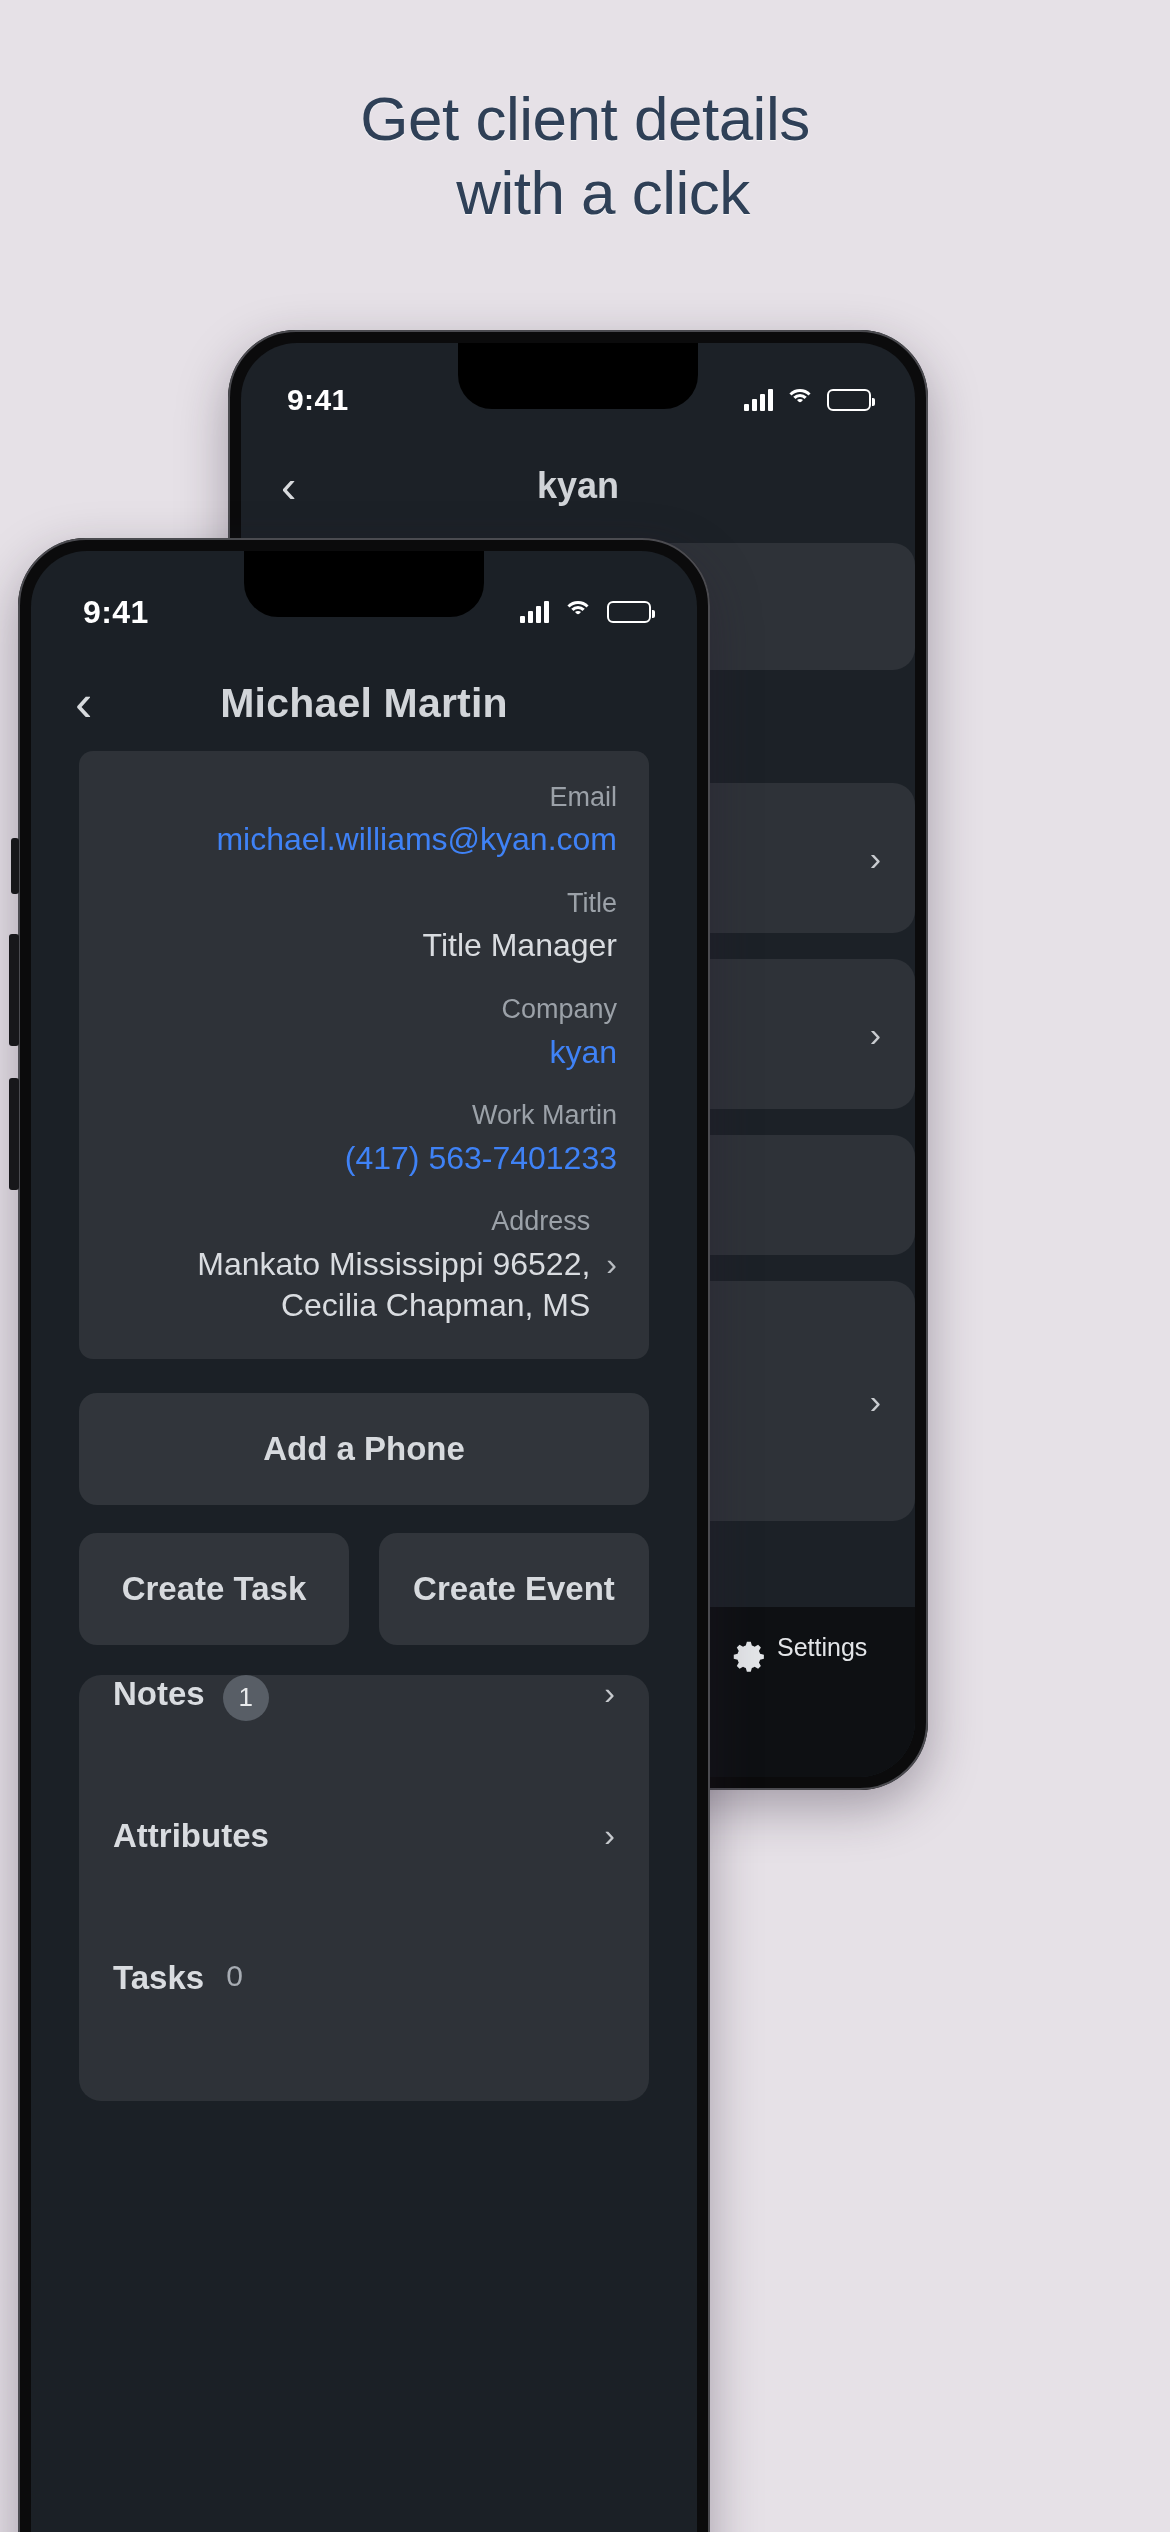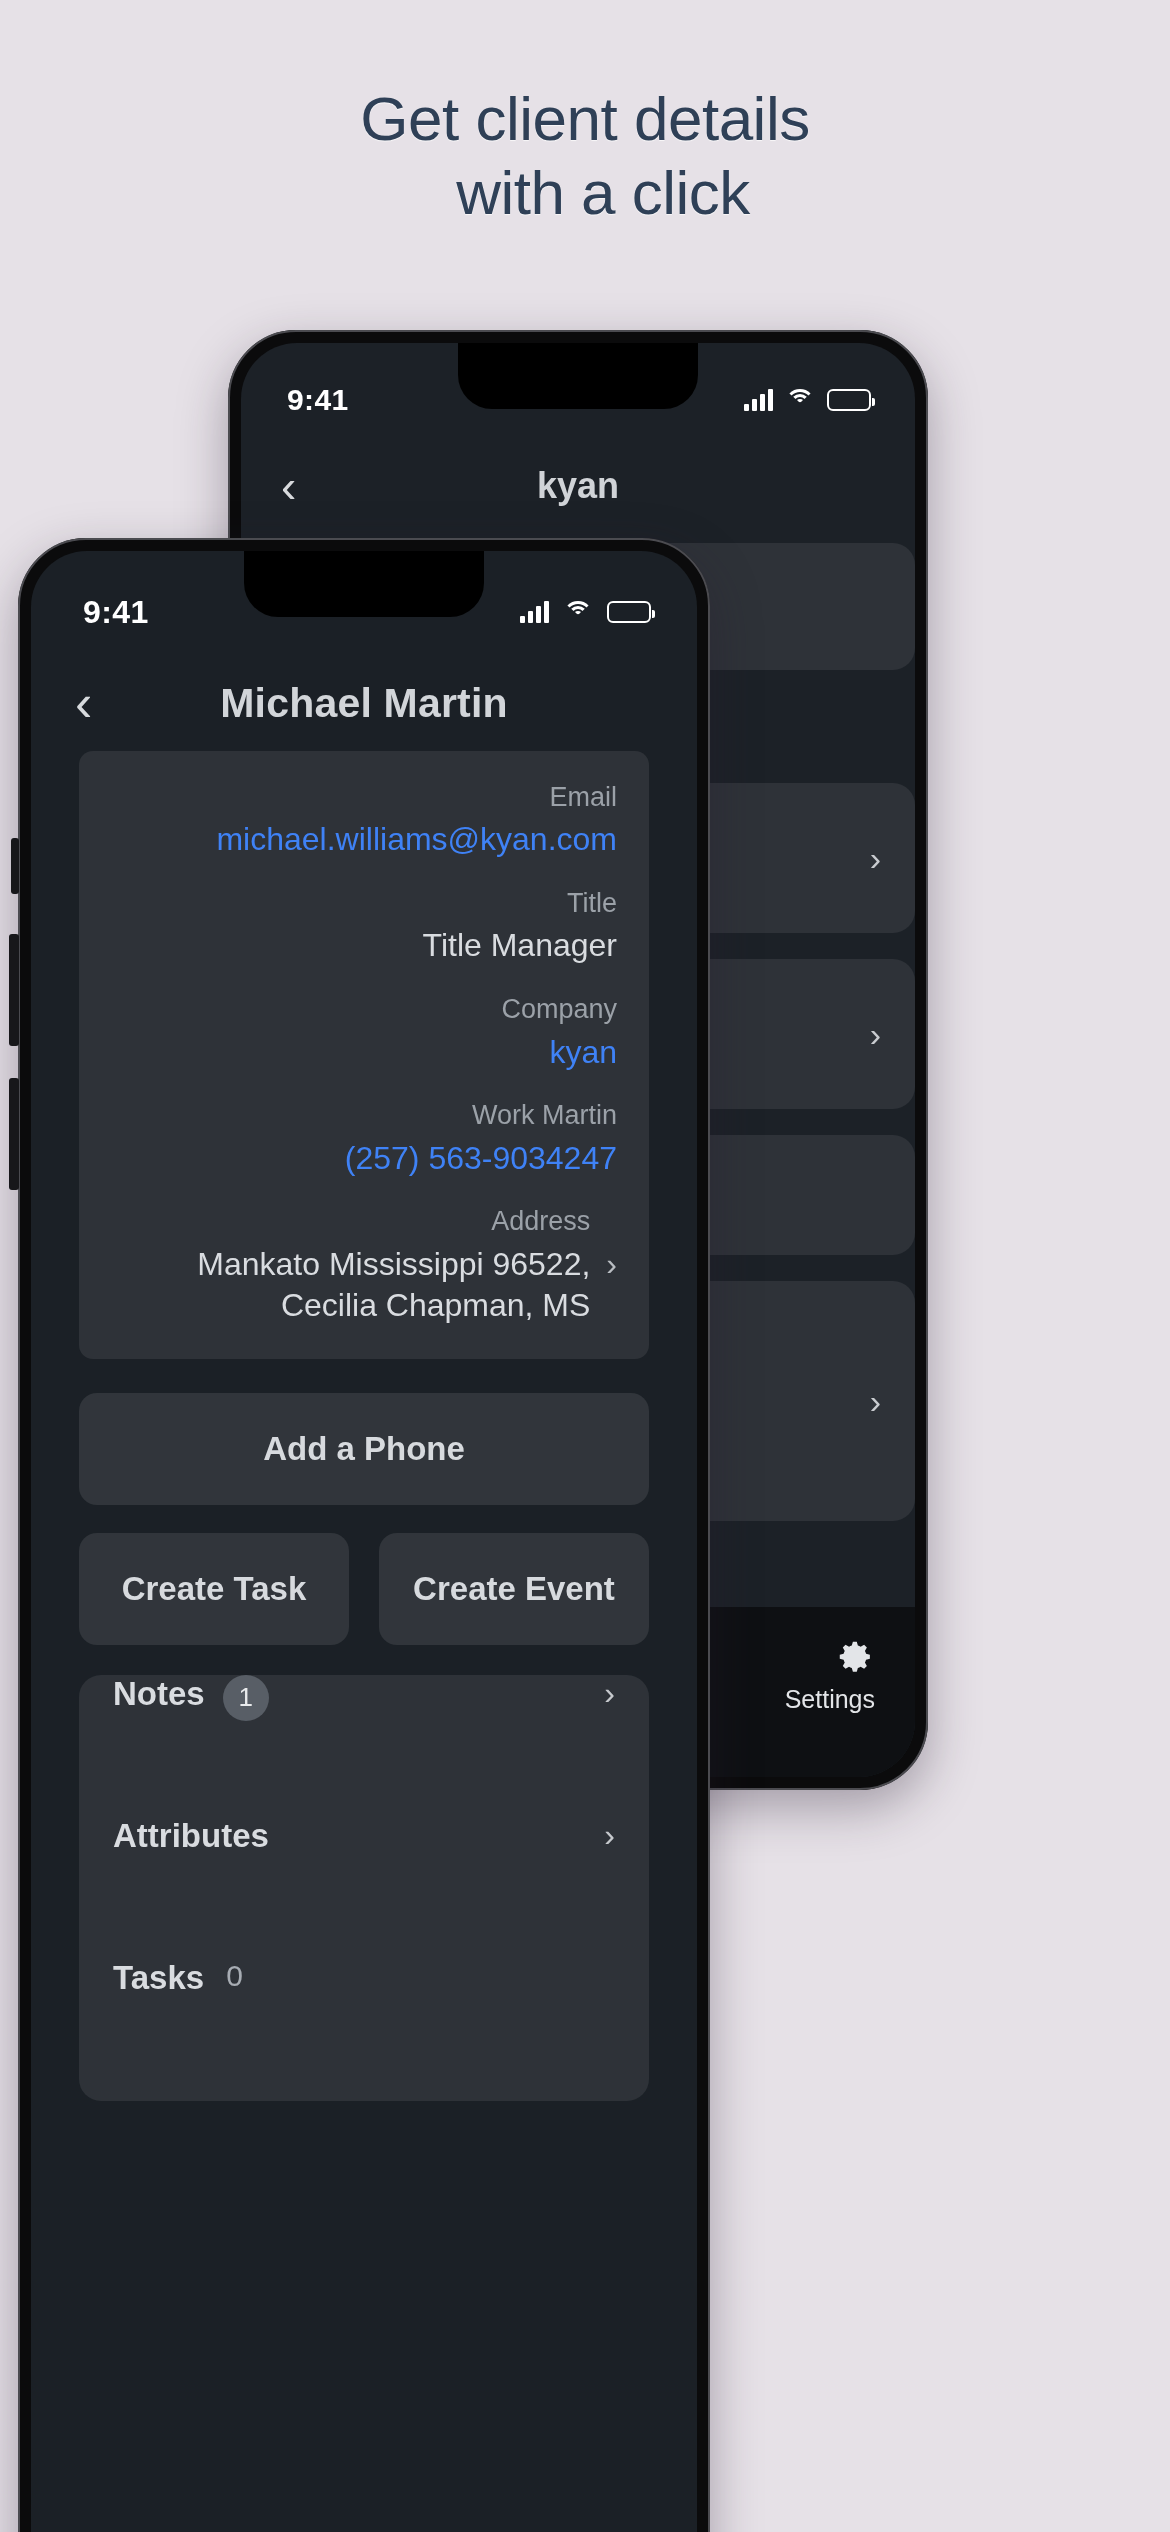--- a/index.html
+++ b/index.html
@@ -128,21 +128,21 @@
   .b-row .chev { margin-left: auto; color: #c9ccd0; font-size: 34px; font-weight: 400; }
 
   .b-tabbar {
     position: absolute; left: 0; right: 0; bottom: 0;
     height: 170px;
     background: #0e1013;
     display: flex; align-items: flex-start; justify-content: flex-end;
     padding: 26px 40px 0 0;
   }
   .b-tab {
-    display: flex; flex-direction: column; align-items: flex-end; gap: 8px;
+    display: flex; flex-direction: row; align-items: flex-start; gap: 8px;
     color: #e3e5e8; width: 150px;
   }
   .b-tab .tab-label { font-size: 25px; }
 
   
   #phone-front {
     left: 18px;
     top: 538px;
     width: 692px;
     height: 2100px;
@@ -363,21 +363,21 @@
         <div class="field">
           <div class="lbl">Title</div>
           <div class="val plain">Title Manager</div>
         </div>
         <div class="field">
           <div class="lbl">Company</div>
           <div class="val link">kyan</div>
         </div>
         <div class="field">
           <div class="lbl">Work Martin</div>
-          <div class="val link">(257) 563-9034247</div>
+          <div class="val link">(417) 563-7401233</div>
         </div>
         <div class="field with-chevron">
           <div class="txt">
             <div class="lbl">Address</div>
             <div class="val plain">Mankato Mississippi 96522, Cecilia Chapman, MS</div>
           </div>
           <span class="row-chev">›</span>
         </div>
       </div>
 

